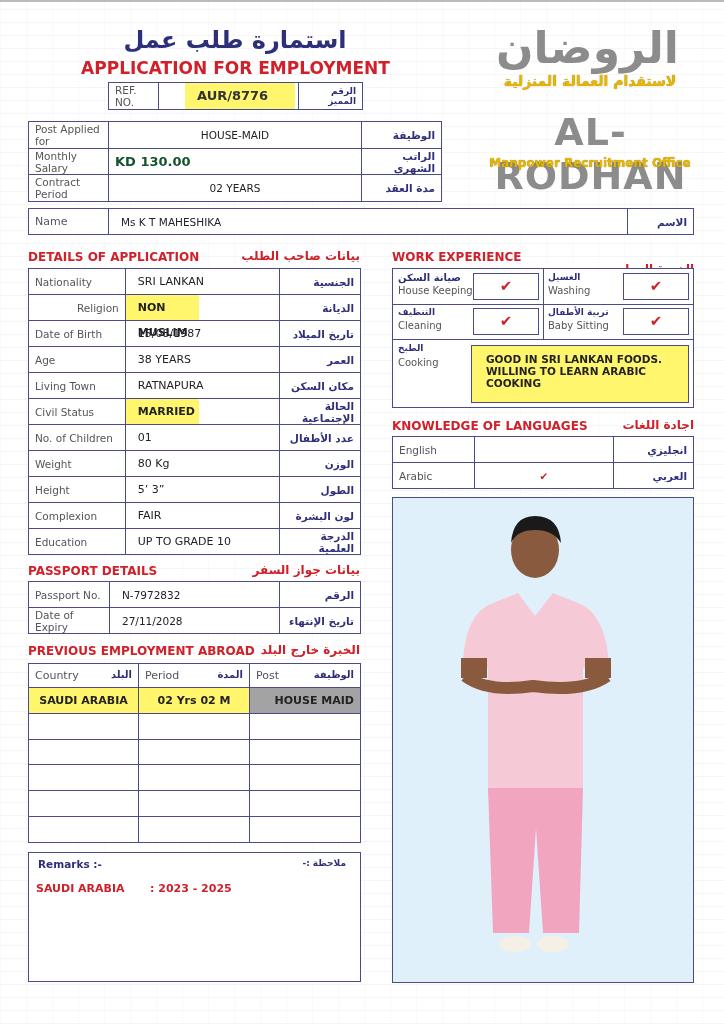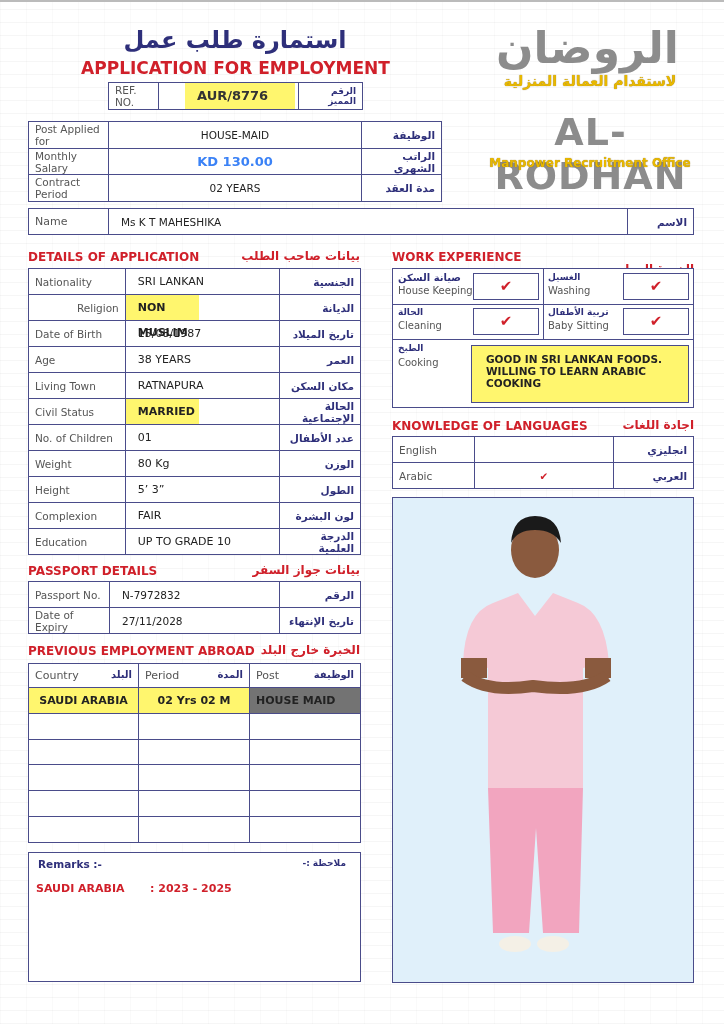--- a/index.html
+++ b/index.html
@@ -59,21 +59,21 @@
 
 <table class="grid abs" style="left:28px;top:121px;width:414px;">
   <tbody>
       <tr style="height:27px;">
     <td class="lbl" style="width:80px;">Post Applied for</td>
     <td class="val" style="text-align:center;">HOUSE-MAID</td>
     <td class="ar" style="width:80px;">الوظيفة</td>
   </tr>
   <tr style="height:26px;">
     <td class="lbl">Monthly Salary</td>
-    <td style="text-align:center;color:#3b82f6;font-weight:bold;font-size:13px;margin-top:19px;">KD 130.00</td>
+    <td style="color:#14532d;font-weight:bold;font-size:13px;margin-top:19px;">KD 130.00</td>
     <td class="ar">الراتب الشهري</td>
   </tr>
   <tr style="height:27px;">
     <td class="lbl">Contract Period</td>
     <td class="val" style="text-align:center;">02 YEARS</td>
     <td class="ar">مدة العقد</td>
   </tr>
 </tbody>
   </table>
 
@@ -195,21 +195,21 @@
       <tr style="height:24px;">
     <td style="width:110px;"><span class="lbl" style="font-size:11px;">Country</span><span class="ar" style="float:right;">البلد</span></td>
     <td style="width:111px;"><span class="lbl" style="font-size:11px;">Period</span><span class="ar" style="float:right;">المدة</span></td>
     <td><span class="lbl" style="font-size:11px;">Post</span><span class="ar" style="float:right;">الوظيفة</span></td>
   </tr>
   </tbody>
     <tbody id="prev-body">
       <tr style="height: 25.8px;">
         <td style="text-align:center;font-weight:bold;font-size:11px;color:#222;background:#fff66e;">SAUDI ARABIA</td>
         <td style="text-align:center;font-weight:bold;font-size:11px;color:#222;background:#fff66e;">02 Yrs 02 M</td>
-        <td style="text-align:left;font-weight:bold;font-size:11px;color:#222;background:#737373;">HOUSE MAID</td>
+        <td style="text-align:right;font-weight:bold;font-size:11px;color:#222;background:#a3a3a3;">HOUSE MAID</td>
       </tr>
       <tr style="height: 25.8px;">
         <td style="text-align:center;font-weight:bold;font-size:11px;color:#222;"></td>
         <td style="text-align:center;font-weight:bold;font-size:11px;color:#222;"></td>
         <td style="text-align:center;font-weight:bold;font-size:11px;color:#222;"></td>
       </tr>
       <tr style="height: 25.8px;">
         <td style="text-align:center;font-weight:bold;font-size:11px;color:#222;"></td>
         <td style="text-align:center;font-weight:bold;font-size:11px;color:#222;"></td>
         <td style="text-align:center;font-weight:bold;font-size:11px;color:#222;"></td>
@@ -250,21 +250,21 @@
         <div class="abs ar" style="left:5px;top:3px;text-align:left;font-size:10px;">صيانة السكن</div>
         <div class="abs lbl" style="left:5px;top:16px;">House Keeping</div>
         <div class="abs box check" style="left:80px;top:4px;width:66px;height:27px;line-height:25px;">✔</div>
       </div>
       <div class="abs" style="left: 150px; top: 0px; width: 150px; height: 35px;">
         <div class="abs ar" style="left:5px;top:3px;text-align:left;font-size:9px;">الغسيل</div>
         <div class="abs lbl" style="left:5px;top:16px;">Washing</div>
         <div class="abs box check" style="left:80px;top:4px;width:66px;height:27px;line-height:25px;">✔</div>
       </div>
       <div class="abs" style="left: 0px; top: 35px; width: 150px; height: 35px;">
-        <div class="abs ar" style="left:5px;top:3px;text-align:left;font-size:9px;">الحالة</div>
+        <div class="abs ar" style="left:5px;top:3px;text-align:left;font-size:9px;">التنظيف</div>
         <div class="abs lbl" style="left:5px;top:16px;">Cleaning</div>
         <div class="abs box check" style="left:80px;top:4px;width:66px;height:27px;line-height:25px;">✔</div>
       </div>
       <div class="abs" style="left: 150px; top: 35px; width: 150px; height: 35px;">
         <div class="abs ar" style="left:5px;top:3px;text-align:left;font-size:9px;">تربية الأطفال</div>
         <div class="abs lbl" style="left:5px;top:16px;">Baby Sitting</div>
         <div class="abs box check" style="left:80px;top:4px;width:66px;height:27px;line-height:25px;">✔</div>
       </div>
     </div>
   <div class="abs ar" style="left:5px;top:74px;width:40px;text-align:left;font-size:9px;">الطبخ</div>

